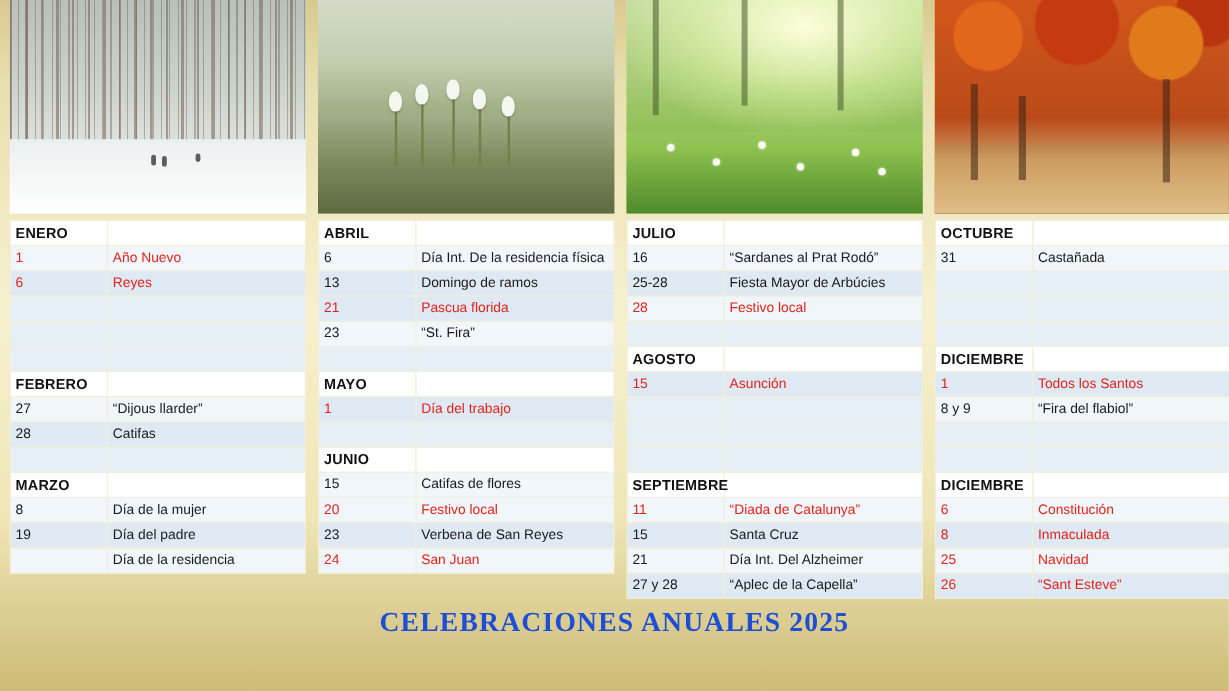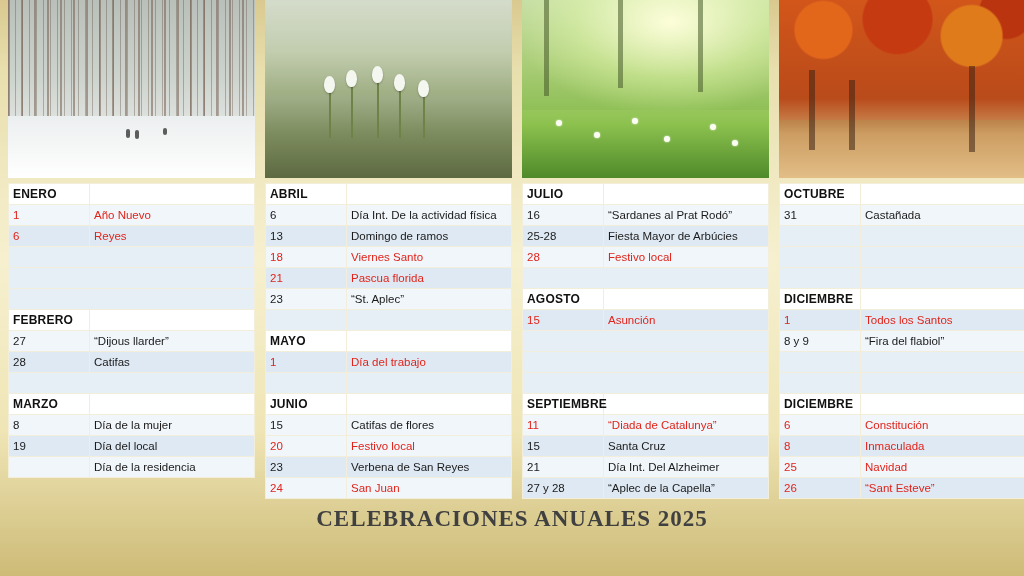--- a/index.html
+++ b/index.html
@@ -127,21 +127,21 @@
   .holiday { color: #e0241b; }
   .holiday-day { color: #e0241b; }
   .normal { color: #1a1a1a; }
   .footer {
     text-align: center;
     margin-top: 7px;
     font-family: "Liberation Serif", serif;
     font-weight: bold;
     font-size: 23px;
     letter-spacing: 1px;
-    color: #404040;
+    color: #1d4ed8;
   }
 </style>
 </head>
 <body>
 
 <div class="page">
 
   <div class="columns">
 
     <div class="column">
@@ -197,21 +197,21 @@
             <tr class="month">
               <td class="col-day normal">MARZO</td>
               <td class="col-event normal"></td>
             </tr>
             <tr class="row-odd">
               <td class="col-day normal">8</td>
               <td class="col-event normal">Día de la mujer</td>
             </tr>
             <tr class="row-even">
               <td class="col-day normal">19</td>
-              <td class="col-event normal">Día del local</td>
+              <td class="col-event normal">Día del padre</td>
             </tr>
             <tr class="row-odd">
               <td class="col-day normal"></td>
               <td class="col-event normal">Día de la residencia</td>
             </tr>
           </tbody>
         </table>
     </div>
 
     <div class="column">
@@ -229,37 +229,33 @@
         <div class="drop" style="left:153px; top:80px;"></div>
       </div>
       <table class="table">
           <tbody>
             <tr class="month">
               <td class="col-day normal">ABRIL</td>
               <td class="col-event normal"></td>
             </tr>
             <tr class="row-odd">
               <td class="col-day normal">6</td>
-              <td class="col-event normal">Día Int. De la actividad física</td>
+              <td class="col-event normal">Día Int. De la residencia física</td>
             </tr>
             <tr class="row-even">
               <td class="col-day normal">13</td>
               <td class="col-event normal">Domingo de ramos</td>
             </tr>
-            <tr class="row-odd">
-              <td class="col-day holiday-day">18</td>
-              <td class="col-event holiday">Viernes Santo</td>
-            </tr>
             <tr class="row-even">
               <td class="col-day holiday-day">21</td>
               <td class="col-event holiday">Pascua florida</td>
             </tr>
             <tr class="row-odd">
               <td class="col-day normal">23</td>
-              <td class="col-event normal">“St. Aplec”</td>
+              <td class="col-event normal">“St. Fira”</td>
             </tr>
             <tr class="blank row-even">
               <td class="col-day normal"></td>
               <td class="col-event normal"></td>
             </tr>
             <tr class="month">
               <td class="col-day normal">MAYO</td>
               <td class="col-event normal"></td>
             </tr>
             <tr class="row-even">

